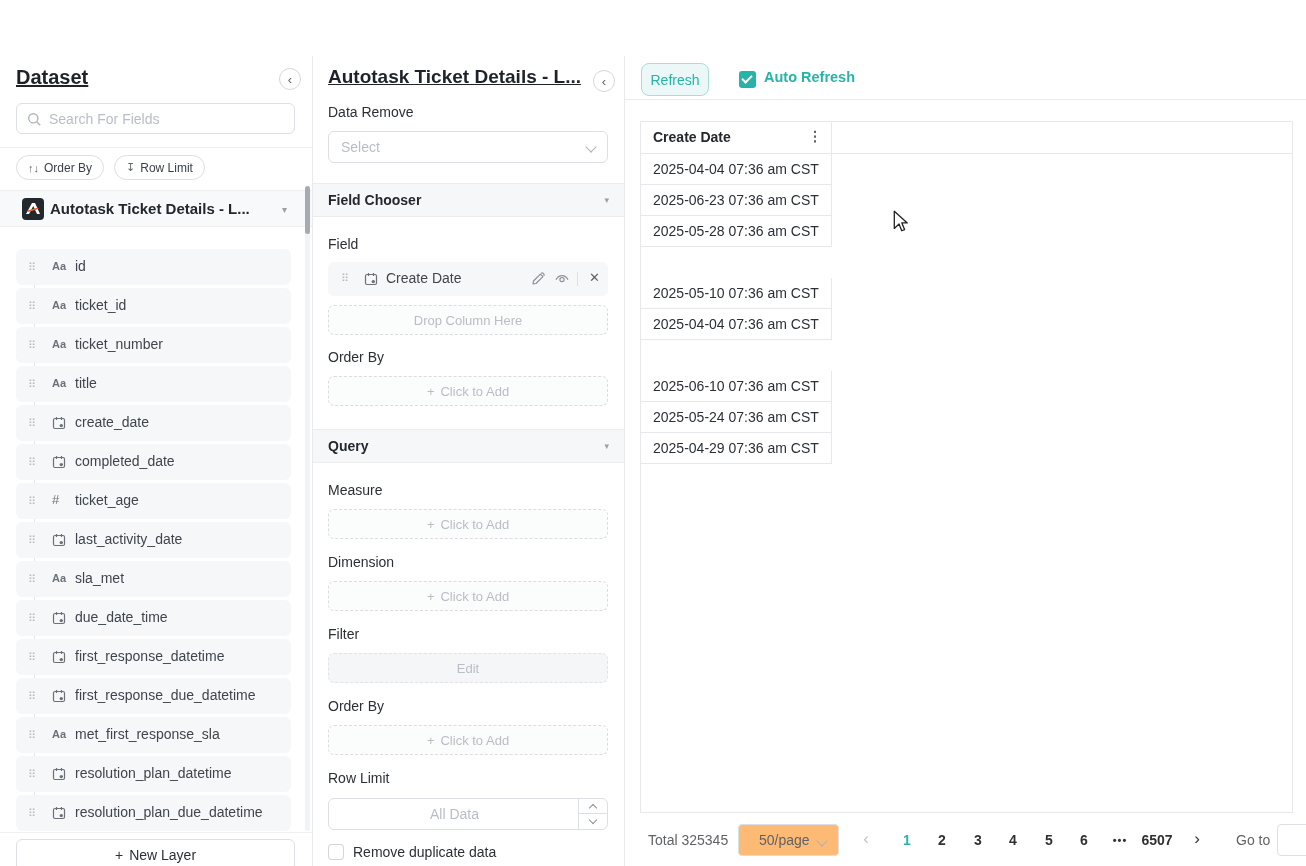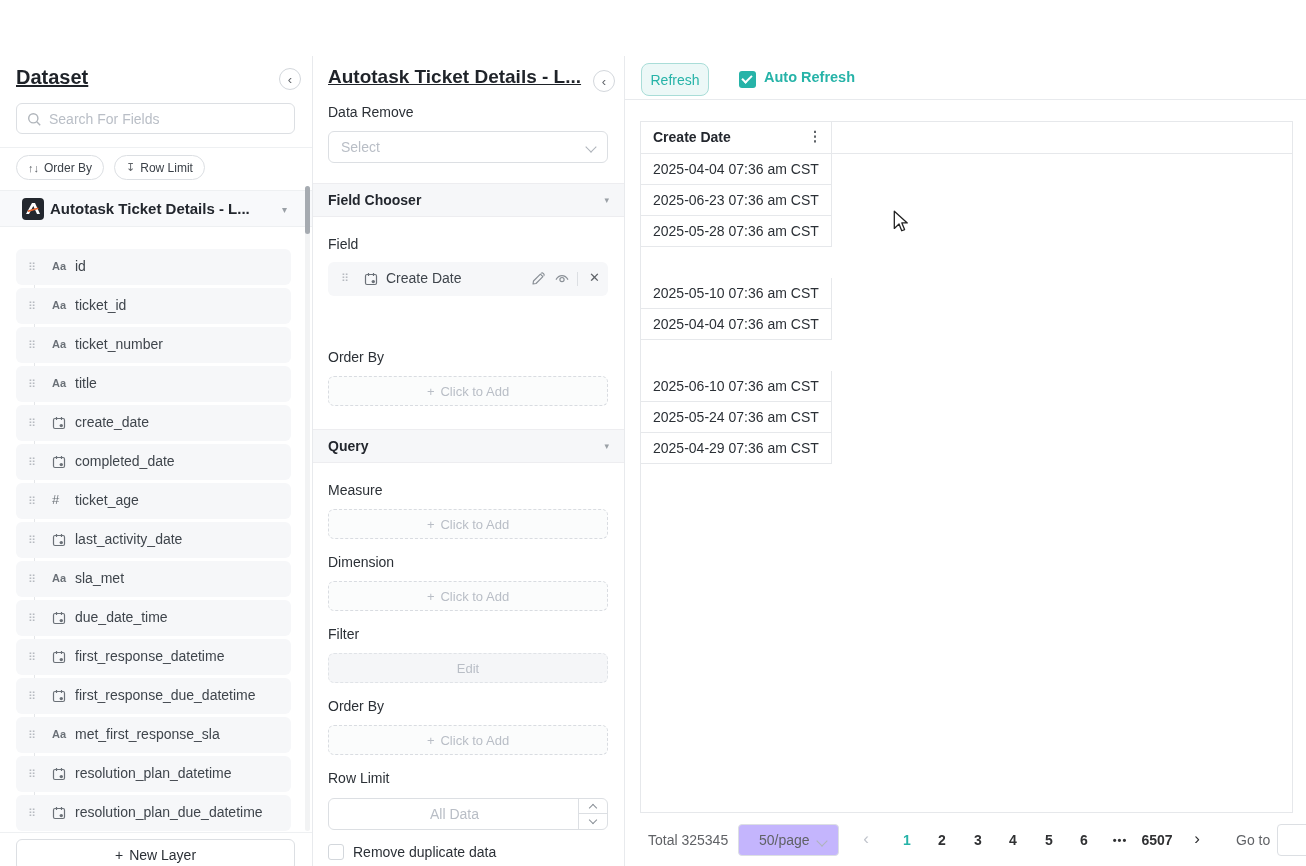--- a/index.html
+++ b/index.html
@@ -108,21 +108,21 @@
   .tbl-wrap { position:absolute; left:15px; top:65px; width:653px; height:692px; border:1px solid #e6e8eb; background:#fff; }
   .tbl-header { position:absolute; left:0; top:0; width:651px; height:32px; border-bottom:1px solid #e6e8eb; }
   .tbl-hcell { position:absolute; left:0; top:0; width:191px; height:32px; border-right:1px solid #e6e8eb; }
   .tbl-hcell .h-lbl { position:absolute; left:12px; top:7px; font-size:14px; font-weight:700; color:#23272e; }
   .kebab { position:absolute; right:6px; top:6px; font-size:14px; font-weight:700; color:#5f6368; cursor:pointer; padding:0 3px; }
   .tbl-row { position:absolute; left:0; width:191px; height:31px; border-right:1px solid #e6e8eb; border-bottom:1px solid #e6e8eb; background:#fff; }
   .tbl-row .cell { position:absolute; left:12px; top:7px; font-size:14px; color:#2b3036; white-space:nowrap; }
 
   
   .pg-total { position:absolute; left:23px; top:768px; height:32px; line-height:32px; font-size:14px; color:#606266; }
-  .pg-size { position:absolute; left:113px; top:768px; width:101px; height:32px; border:1px solid #dcdfe3; border-radius:4px; background:#c4b5fd; cursor:pointer; }
+  .pg-size { position:absolute; left:113px; top:768px; width:101px; height:32px; border:1px solid #dcdfe3; border-radius:4px; background:#fdba74; cursor:pointer; }
   .pg-size .v { position:absolute; left:20px; top:7px; font-size:14px; color:#606266; }
   .pg-arrow { position:absolute; top:768px; width:28px; height:32px; line-height:30px; text-align:center; font-size:17px; cursor:pointer; }
   .pg-num { position:absolute; top:768px; width:28px; height:32px; line-height:32px; text-align:center; font-size:14px; font-weight:700; color:#303133; cursor:pointer; }
   .pg-num.cur { color:#26b3a8; }
   .pg-goto-lbl { position:absolute; left:611px; top:768px; height:32px; line-height:32px; font-size:14px; color:#606266; }
   .pg-goto-input { position:absolute; left:652px; top:768px; width:46px; height:32px; border:1px solid #dcdfe3; border-radius:4px;
     outline:none; font-family:inherit; font-size:14px; text-align:center; }
 
   .cursor-svg { position:absolute; left:891px; top:210px; pointer-events:none; }
 </style>
@@ -333,20 +333,23 @@
       <span class="chip-ico" style="right:38px;">
         <svg width="16" height="16" viewBox="0 0 16 16">
             <path d="M2 8.6 C3.6 5.8 6 4.6 8 4.6 C10 4.6 12.4 5.8 14 8.6" fill="none" stroke="#8a9097" stroke-width="1.2"></path>
             <circle cx="8" cy="8.6" r="2.1" fill="none" stroke="#8a9097" stroke-width="1.2"></circle>
           </svg>
       </span>
       <span class="chip-sep"></span>
       <span class="chip-close">✕</span>
     </div>
 
+    <div class="dash-box" style="top:249px;">
+      <span>Drop Column Here</span>
+    </div>
 
     <div class="lbl" style="top:293px;">Order By</div>
     <div class="dash-box" style="top:320px;">
       <span>+</span>
       <span>Click to Add</span>
     </div>
 
     <div class="section-bar" style="top:373px;">
       <span class="s-lbl">Query</span>
       <span class="s-caret">▾</span>

